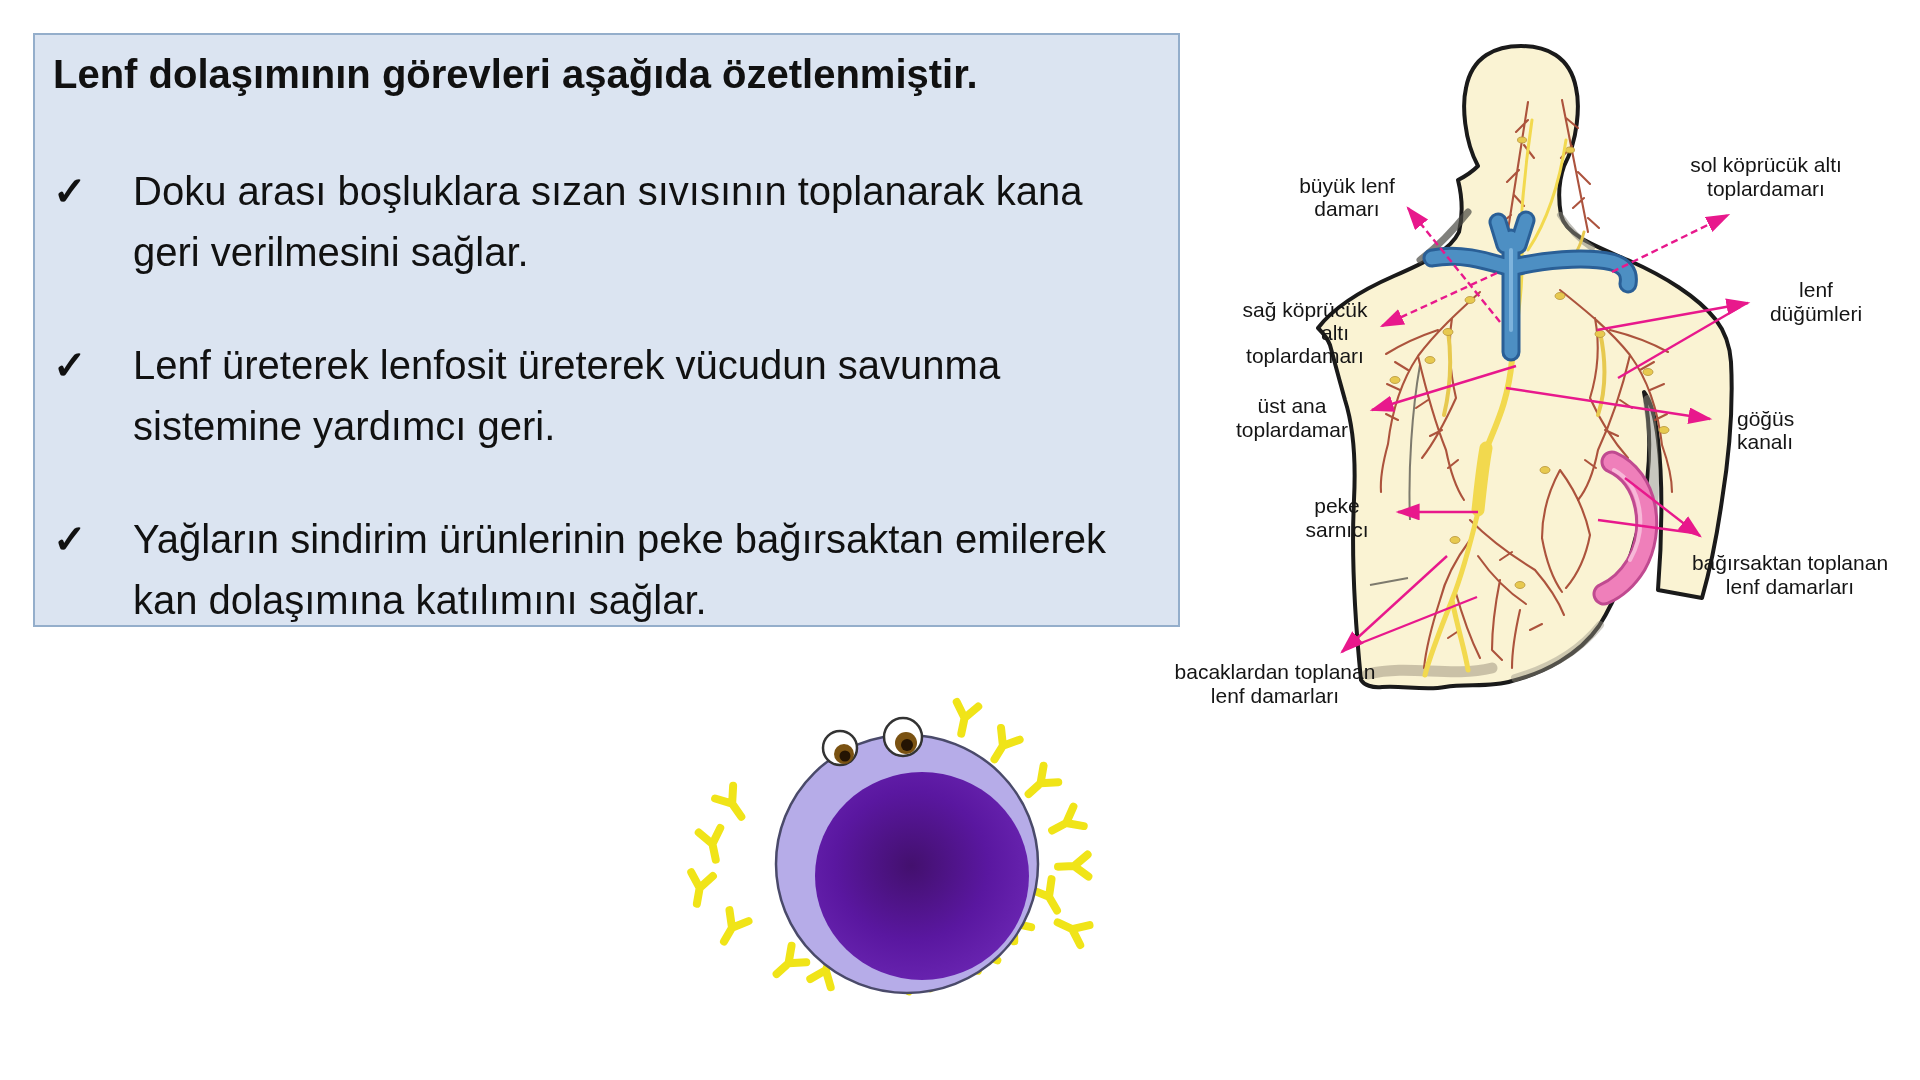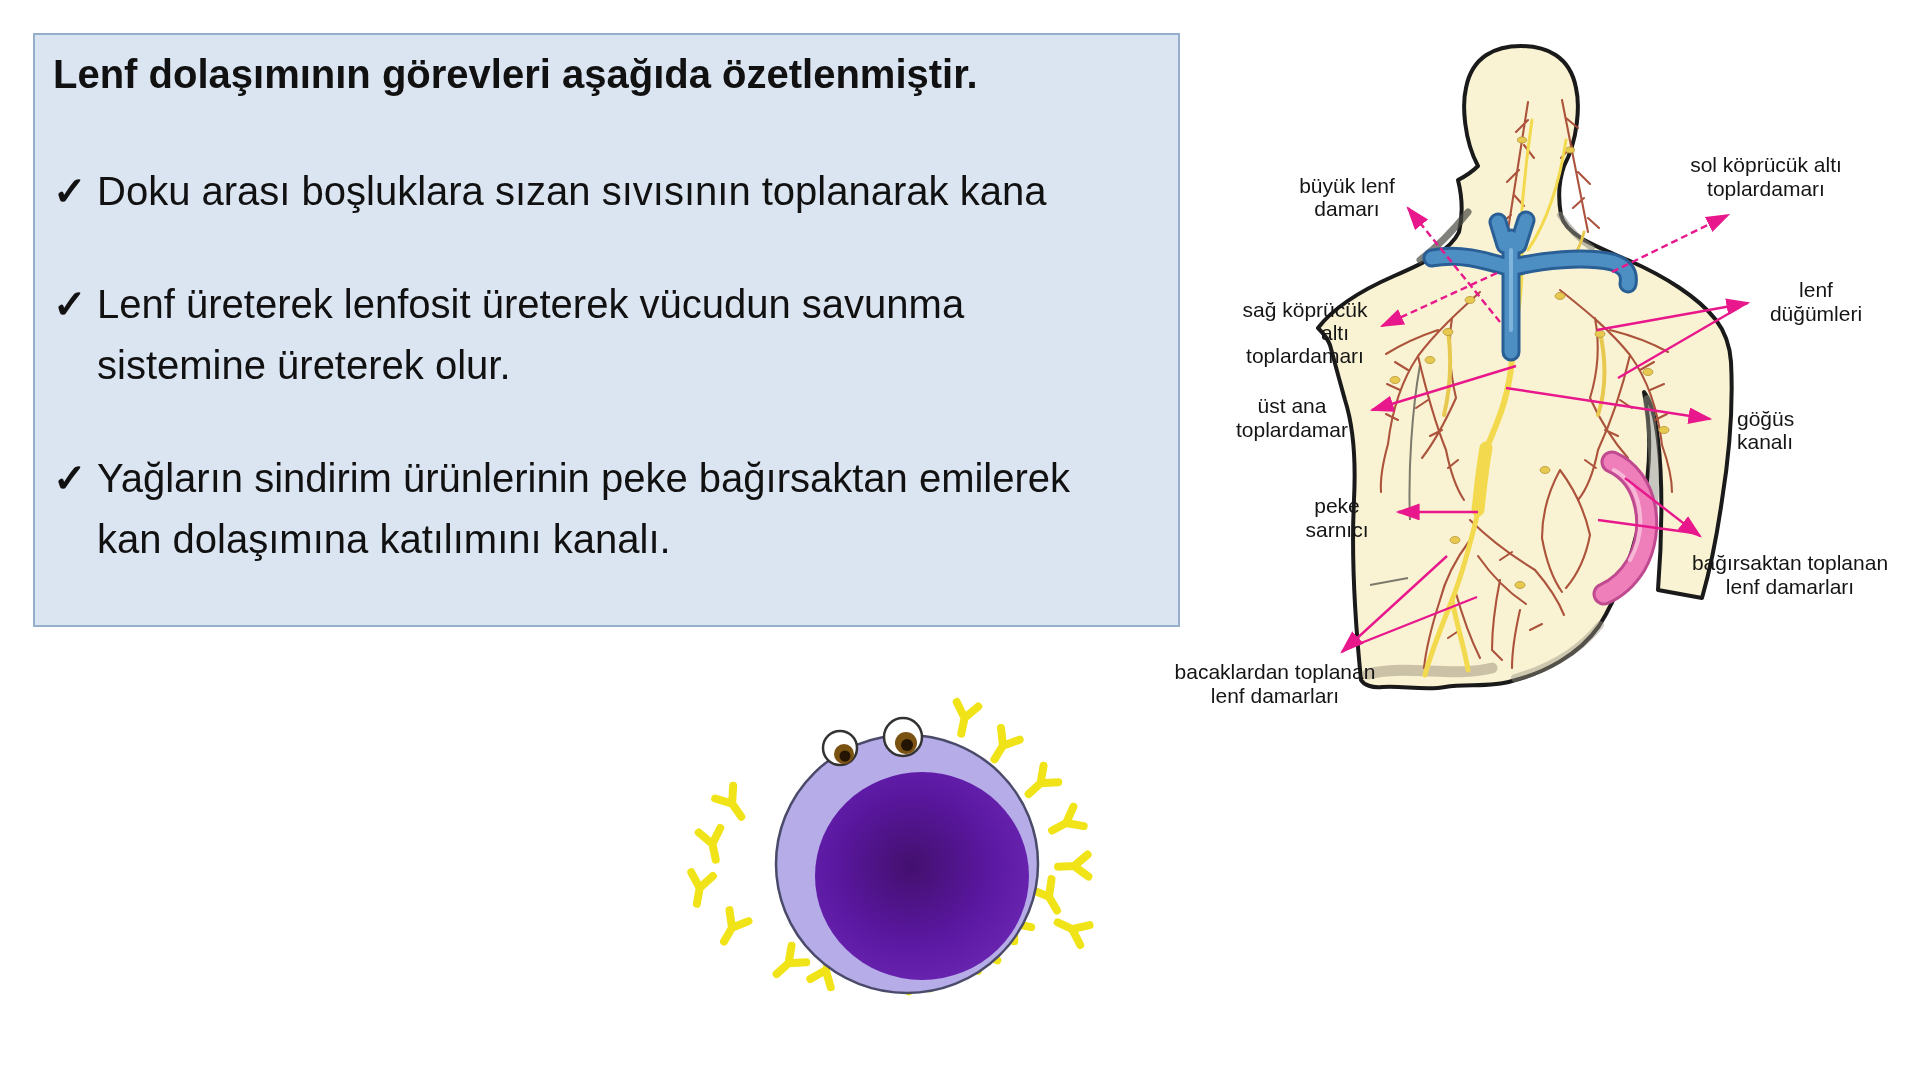--- a/index.html
+++ b/index.html
@@ -14,21 +14,21 @@
     font-family:"Liberation Sans", sans-serif;}
   .slide{position:relative;width:1920px;height:1080px;background:#fff;}
 
   
   .panel{position:absolute;left:33px;top:33px;width:1147px;height:594px;
     background:var(--panel-bg);border:2px solid var(--panel-border);
     padding:14px 20px 16px 18px;color:var(--text);}
   .panel-title{font-size:40px;font-weight:bold;line-height:50px;margin-bottom:62px;}
   .bullet{display:flex;align-items:flex-start;margin-bottom:52px;font-size:40px;line-height:61px;}
   .bullet .check{width:44px;flex:0 0 44px;font-weight:bold;}
-  .bullet .blines span{display:block;}
+  .bullet .blines span{display:block;margin-left:36px;}
 
   
   .anatomy{position:absolute;left:1000px;top:0;width:920px;height:780px;}
   .lymphocyte{position:absolute;left:660px;top:690px;width:440px;height:340px;}
 
   .dlabel{font-size:21px;fill:#151515;font-family:"Liberation Sans",sans-serif;}
   .aline{stroke:var(--arrow,#e8188c);stroke-width:2.4;fill:none;}
   .dashed{stroke-dasharray:7 4;}
   .vt{stroke:var(--vessel);stroke-width:2.1;fill:none;stroke-linecap:round;opacity:.95;}
   .ys{stroke:var(--node-yellow);fill:none;stroke-linecap:round;}
@@ -40,36 +40,37 @@
 
 <div class="slide">
 
   <div class="panel">
     <div class="panel-title">Lenf dolaşımının görevleri aşağıda özetlenmiştir.</div>
 
     <div class="bullet">
       <span class="check">✓</span>
       <span class="blines">
         <span>Doku arası boşluklara sızan sıvısının toplanarak kana</span>
+        <span>geri verilmesini sağlar.</span>
       </span>
     </div>
 
     <div class="bullet">
       <span class="check">✓</span>
       <span class="blines">
         <span>Lenf üreterek lenfosit üreterek vücudun savunma</span>
-        <span>sistemine üreterek olur.</span>
+        <span>sistemine yardımcı geri.</span>
       </span>
     </div>
 
     <div class="bullet">
       <span class="check">✓</span>
       <span class="blines">
         <span>Yağların sindirim ürünlerinin peke bağırsaktan emilerek</span>
-        <span>kan dolaşımına katılımını kanalı.</span>
+        <span>kan dolaşımına katılımını sağlar.</span>
       </span>
     </div>
   </div>
 
   <div class="anatomy">
     <svg width="920" height="780" viewBox="0 0 920 780">
       <defs>
         <marker id="ah" markerWidth="11" markerHeight="9" refX="9" refY="3.5" orient="auto">
           <path d="M0,0 L10,3.5 L0,7 Z" fill="var(--arrow,#e8188c)"></path>
         </marker>

